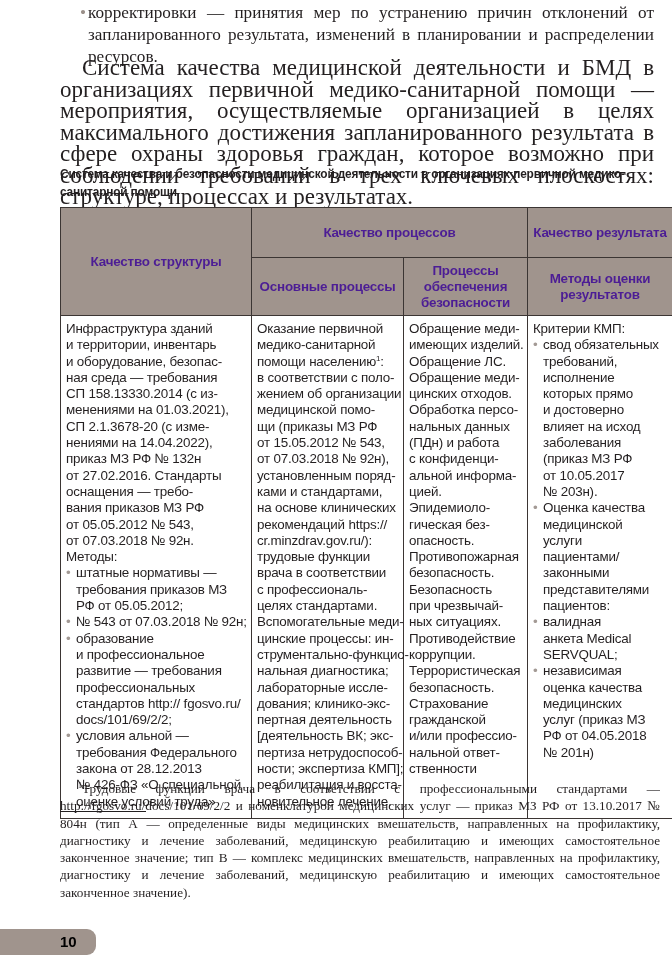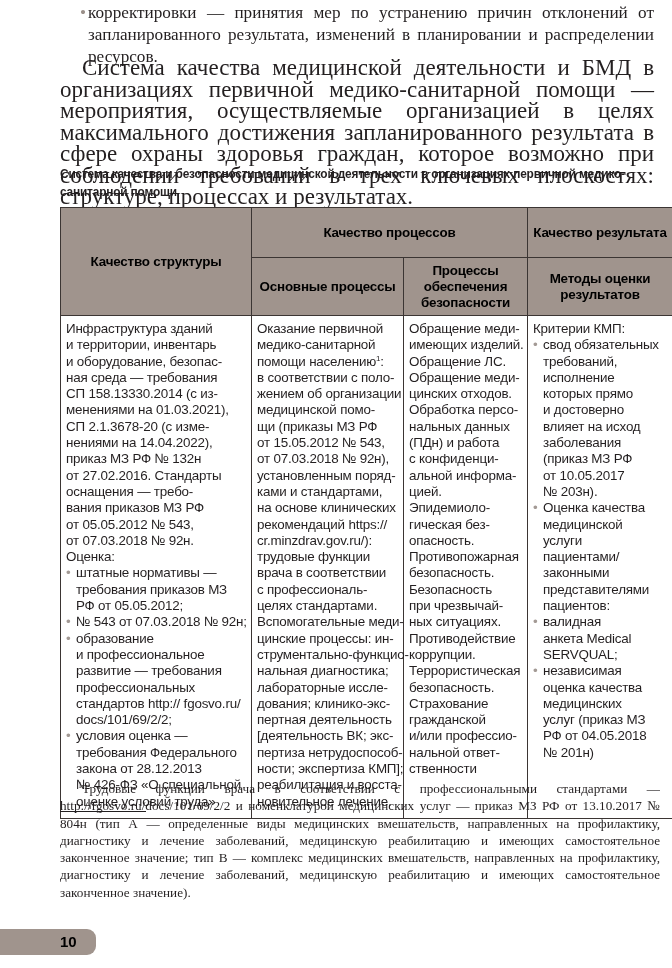--- a/index.html
+++ b/index.html
@@ -23,21 +23,21 @@
     position: absolute; left: 60px; top: 165px; width: 600px;
     font-size: 12.4px; line-height: 18px; font-weight: bold; letter-spacing: -0.2px;
     transform: scaleX(0.96); transform-origin: left top;
   }
 
   table.main {
     position: absolute; left: 60px; top: 207px; width: 612px;
     border-collapse: collapse; table-layout: fixed;
   }
   table.main th {
-    background: #a0948d; color: #000000; font-weight: bold;
+    background: #a0948d; color: #4c1d95; font-weight: bold;
     font-size: 13.4px; line-height: 16px; text-align: center; vertical-align: middle;
     border: 1.5px solid #3b3533; padding: 2px 4px;
     letter-spacing: -0.2px;
   }
   table.main td {
     border: 1.5px solid #3b3533; vertical-align: top;
     font-size: 13.4px; line-height: 16.3px; padding: 5px 4px 8px 5px;
     letter-spacing: -0.2px;
   }
   .cell-line { display: block; white-space: nowrap; }
@@ -102,21 +102,21 @@
           <span class="cell-line">СП 158.13330.2014 (с из-</span>
           <span class="cell-line">менениями на 01.03.2021),</span>
           <span class="cell-line">СП 2.1.3678-20 (с изме-</span>
           <span class="cell-line">нениями на 14.04.2022),</span>
           <span class="cell-line">приказ МЗ РФ № 132н</span>
           <span class="cell-line">от 27.02.2016. Стандарты</span>
           <span class="cell-line">оснащения — требо-</span>
           <span class="cell-line">вания приказов МЗ РФ</span>
           <span class="cell-line">от 05.05.2012 № 543,</span>
           <span class="cell-line">от 07.03.2018 № 92н.</span>
-          <span class="cell-line">Оценка:</span>
+          <span class="cell-line">Методы:</span>
           <div class="li">
             <span class="b">•</span>
             <span class="cell-line">штатные нормативы —</span>
             <span class="cell-line">требования приказов МЗ</span>
             <span class="cell-line">РФ от 05.05.2012;</span>
           </div>
           <div class="li">
             <span class="b">•</span>
             <span class="cell-line">№ 543 от 07.03.2018 № 92н;</span>
           </div>
@@ -124,21 +124,21 @@
             <span class="b">•</span>
             <span class="cell-line">образование</span>
             <span class="cell-line">и профессиональное</span>
             <span class="cell-line">развитие — требования</span>
             <span class="cell-line">профессиональных</span>
             <span class="cell-line">стандартов http:// fgosvo.ru/</span>
             <span class="cell-line">docs/101/69/2/2;</span>
           </div>
           <div class="li">
             <span class="b">•</span>
-            <span class="cell-line">условия оценка —</span>
+            <span class="cell-line">условия альной —</span>
             <span class="cell-line">требования Федерального</span>
             <span class="cell-line">закона от 28.12.2013</span>
             <span class="cell-line">№ 426-ФЗ «О специальной</span>
             <span class="cell-line">оценке условий труда»</span>
           </div>
         </td>
       <td id="cell-main">
           <span class="cell-line">Оказание первичной</span>
           <span class="cell-line">медико-санитарной</span>
           <span class="cell-line"><span>помощи населению</span><sup>1</sup><span>:</span></span>

